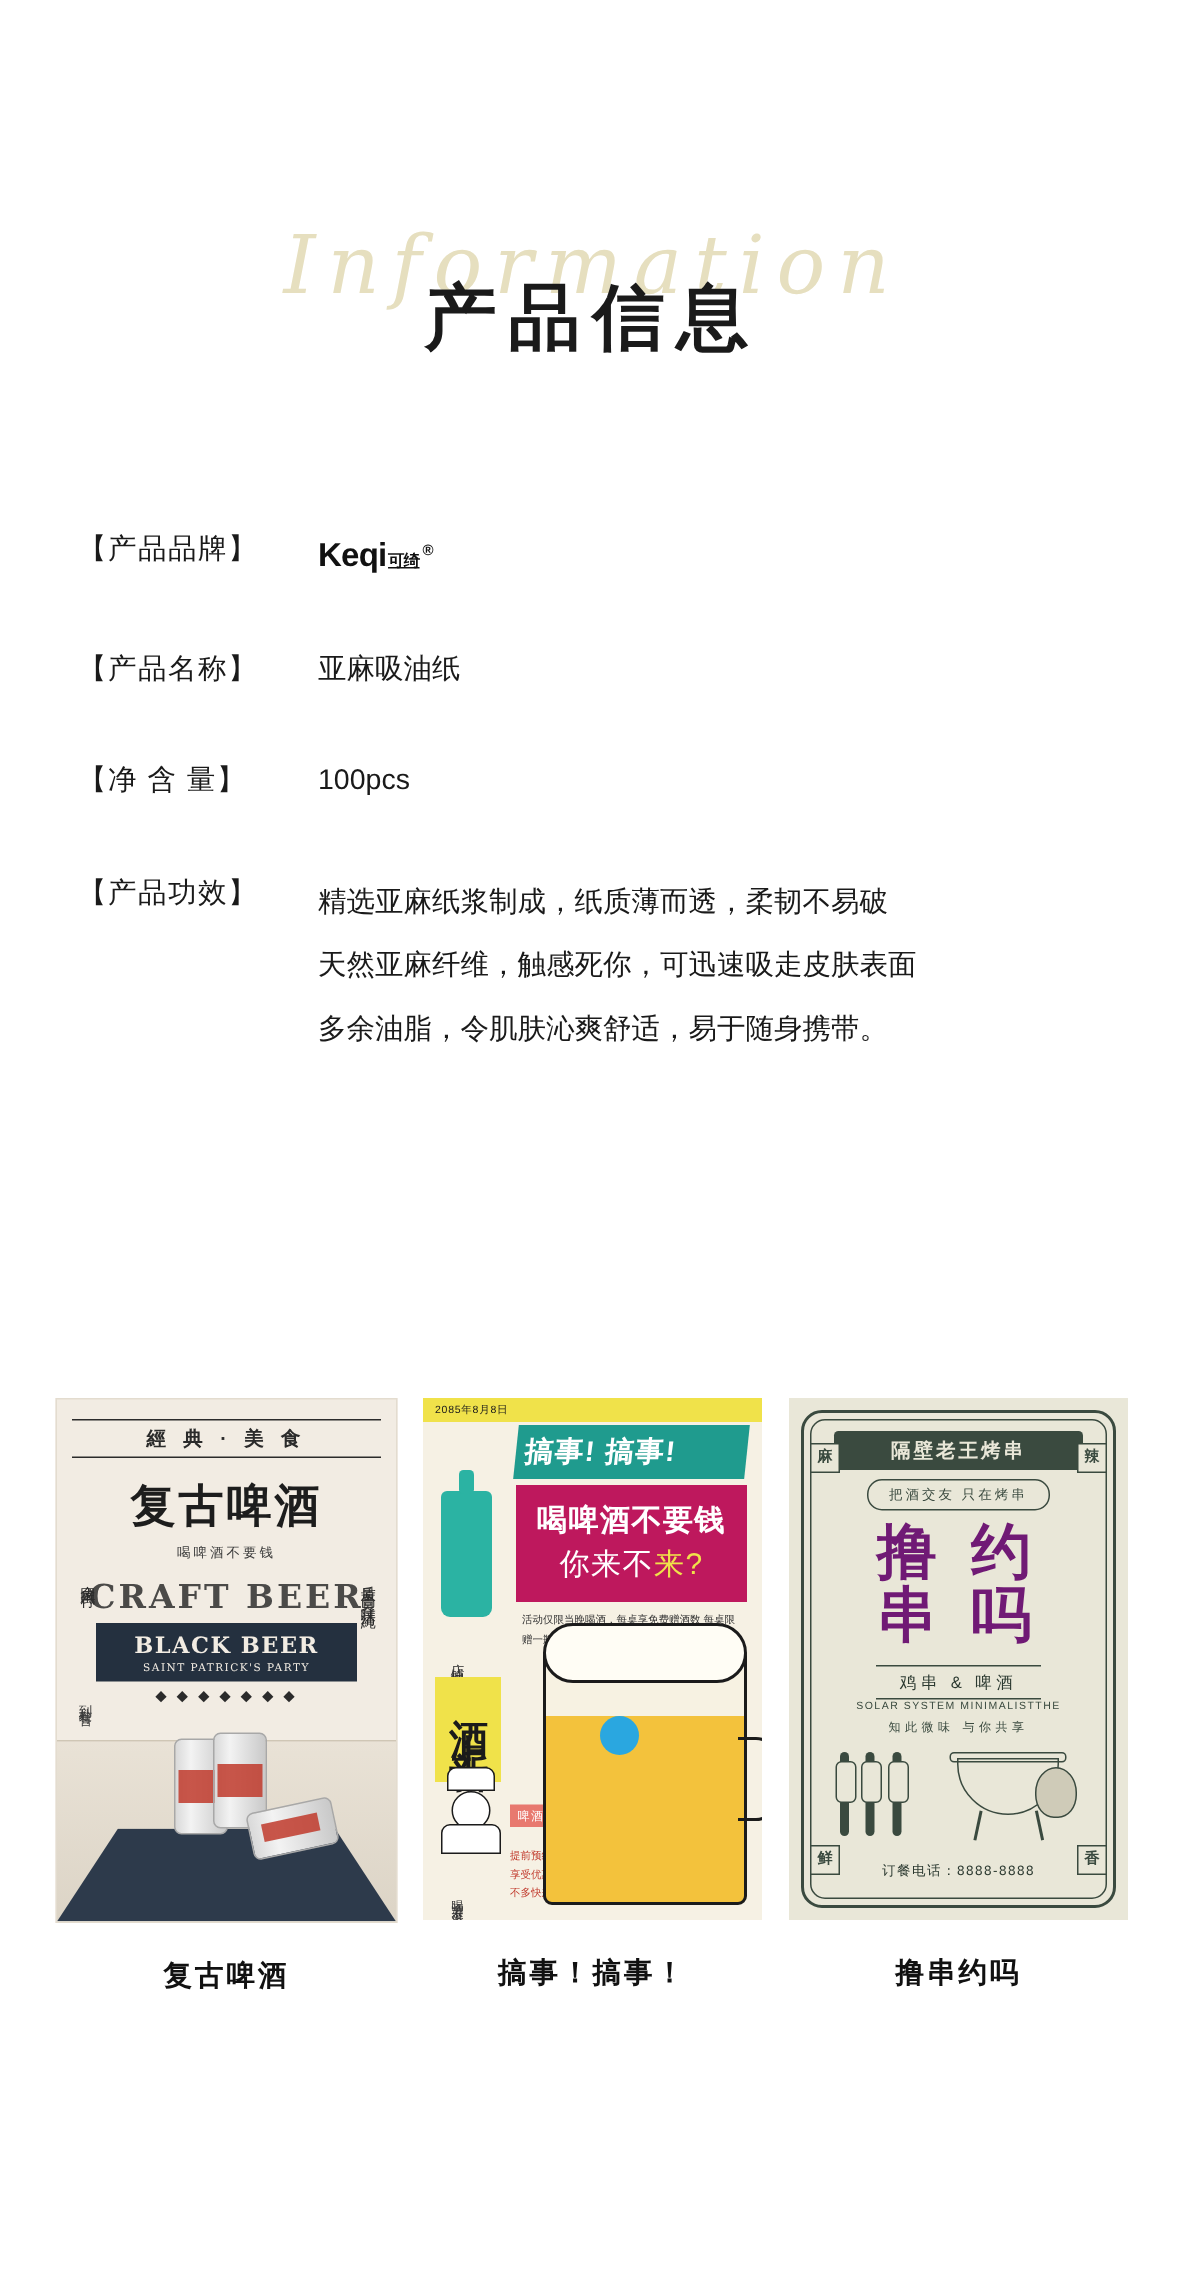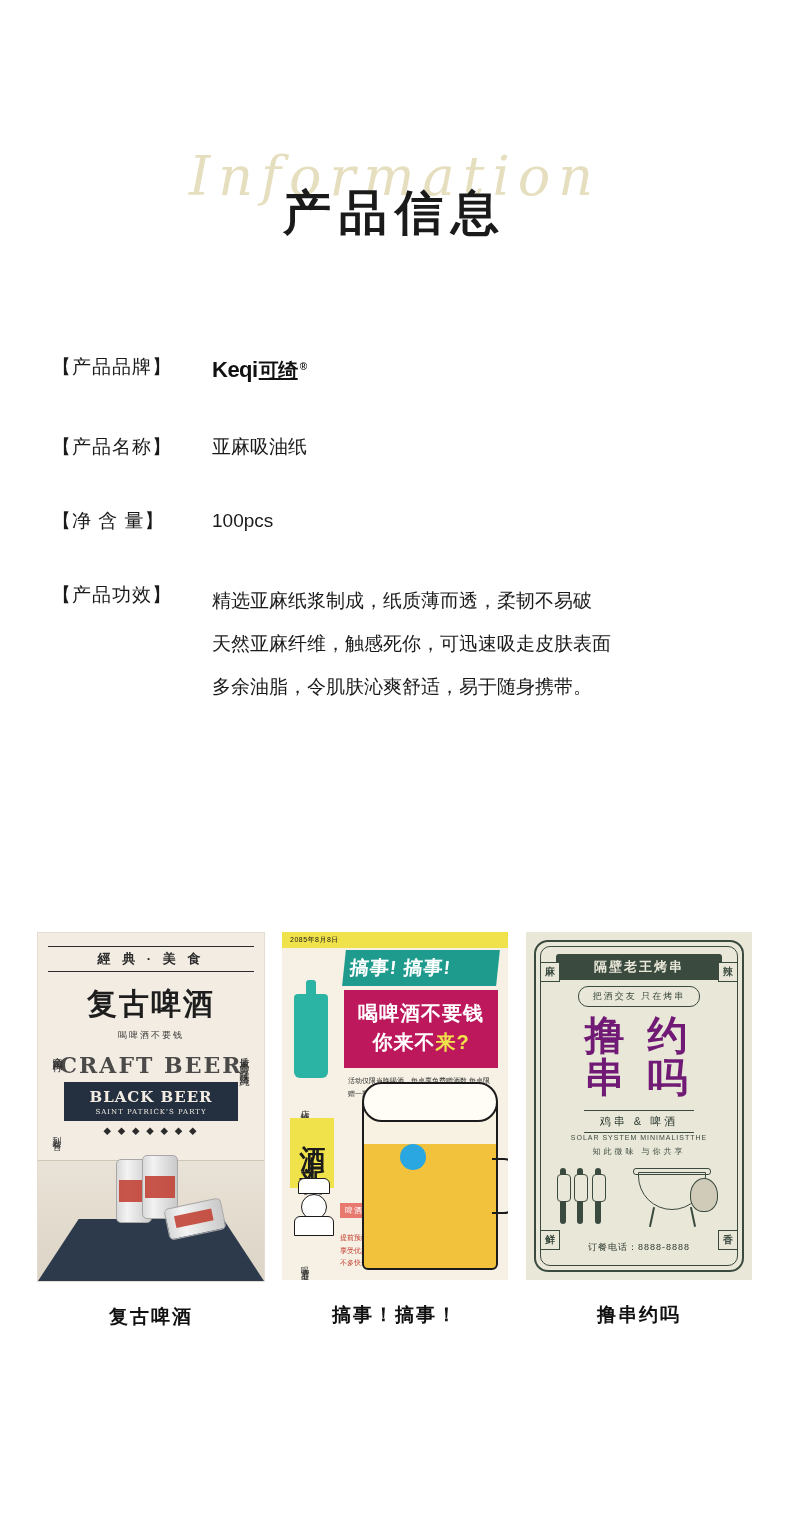--- a/index.html
+++ b/index.html
@@ -76,21 +76,21 @@
   }
   .brand-logo {
     display: inline-flex;
     align-items: baseline;
     font-weight: 700;
     font-size: 22px;
     letter-spacing: -0.5px;
     color: #111;
   }
   .brand-logo .cn {
-    font-size: 20px;
+    font-size: 11px;
     font-weight: 700;
     margin-left: 1px;
     text-decoration: underline;
   }
   .brand-logo .reg {
     font-size: 10px;
     vertical-align: super;
     margin-left: 2px;
     position: relative;
     top: -7px;
@@ -283,21 +283,21 @@
   }
   .p2 .tealbox {
     position: absolute; top: 58px; left: 62px; right: 10px;
     background: #be185d; color: #fff;
     padding: 10px 8px 12px; text-align: center;
   }
   .p2 .tealbox .l1 {
     font-size: 20px; font-weight: 700; letter-spacing: 1px;
   }
   .p2 .tealbox .l2 {
-    font-size: 20px; font-weight: 700; letter-spacing: 1px; margin-top: 2px;
+    font-size: 20px; font-weight: 400; letter-spacing: 1px; margin-top: 2px;
   }
   .p2 .tealbox .l2 em { color: #f0e24a; font-style: normal; }
   .p2 .bodytext {
     position: absolute; top: 142px; left: 66px; right: 12px;
     font-size: 7px; line-height: 1.9; color: #333;
   }
   .p2 .greenbottle {
     position: absolute; left: 12px; top: 62px;
     width: 34px; height: 84px;
     background: #2bb3a3;

